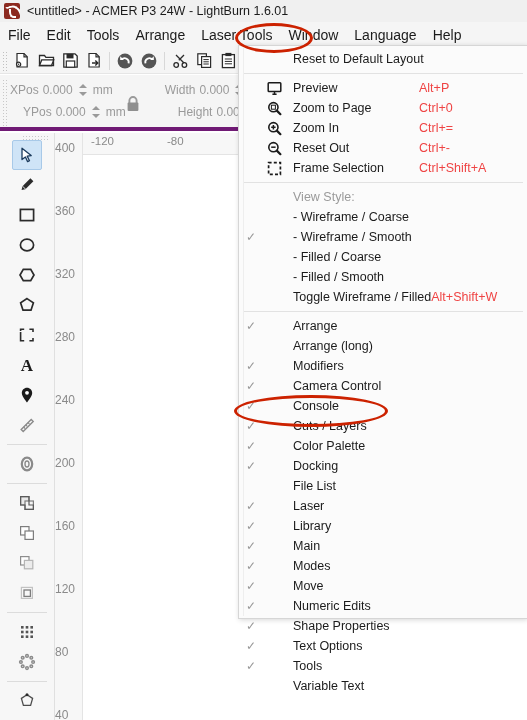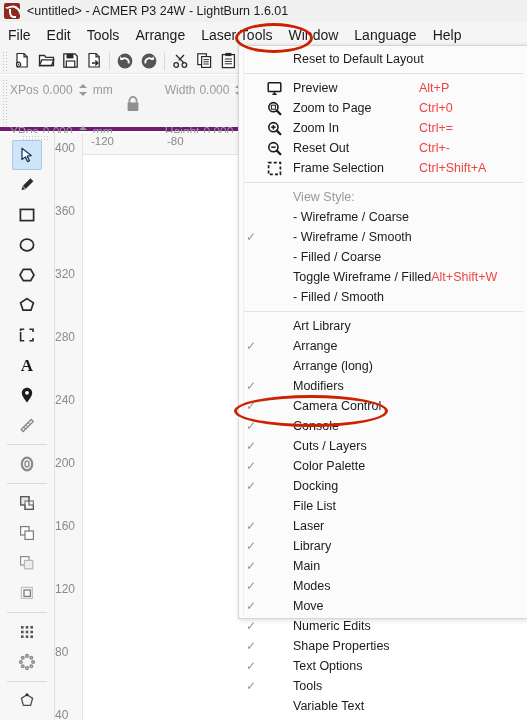--- a/index.html
+++ b/index.html
@@ -470,21 +470,21 @@
   <div class="ne-row" style="top:2px;">
     <span class="ne-label">XPos</span>
     <span class="ne-val">0.000</span>
     <span class="spinner"></span>
     <span class="ne-unit">mm</span>
     <span class="ne-label" style="margin-left:52px;">Width</span>
     <span class="ne-val">0.000</span>
     <span class="spinner"></span>
   </div>
 
-  <div class="ne-row" style="top:44px;">
+  <div class="ne-row" style="top:24px;margin-left:13px;">
     <span class="ne-label">YPos</span>
     <span class="ne-val">0.000</span>
     <span class="spinner"></span>
     <span class="ne-unit">mm</span>
     <span class="ne-label" style="margin-left:52px;">Height</span>
     <span class="ne-val">0.000</span>
     <span class="spinner"></span>
   </div>
 
   <div id="lock-icon">
@@ -773,39 +773,33 @@
   <div class="mi">
     <span class="mi-check"></span>
     <span class="mi-icon"></span>
     <span class="mi-label">-  Filled / Coarse</span>
     <span class="mi-shortcut"></span>
   </div>
 
   <div class="mi">
     <span class="mi-check"></span>
     <span class="mi-icon"></span>
+    <span class="mi-label">-  Filled / Smooth</span>
+    <span class="mi-shortcut"></span>
+  </div>
+
+  <div class="mi">
+    <span class="mi-check"></span>
+    <span class="mi-icon"></span>
     <span class="mi-label">Toggle Wireframe / Filled</span>
     <span class="mi-shortcut">Alt+Shift+W</span>
   </div>
 
-  <div class="mi">
-    <span class="mi-check"></span>
-    <span class="mi-icon"></span>
-    <span class="mi-label">-  Filled / Smooth</span>
-    <span class="mi-shortcut"></span>
-  </div>
-
   <div class="mi-sep"></div>
 
-  <div class="mi">
-    <span class="mi-check"></span>
-    <span class="mi-icon"></span>
-    <span class="mi-label">Art Library</span>
-    <span class="mi-shortcut"></span>
-  </div>
   <div class="mi">
     <span class="mi-check">✓</span>
     <span class="mi-icon"></span>
     <span class="mi-label">Arrange</span>
     <span class="mi-shortcut"></span>
   </div>
   <div class="mi">
     <span class="mi-check"></span>
     <span class="mi-icon"></span>
     <span class="mi-label">Arrange (long)</span>

